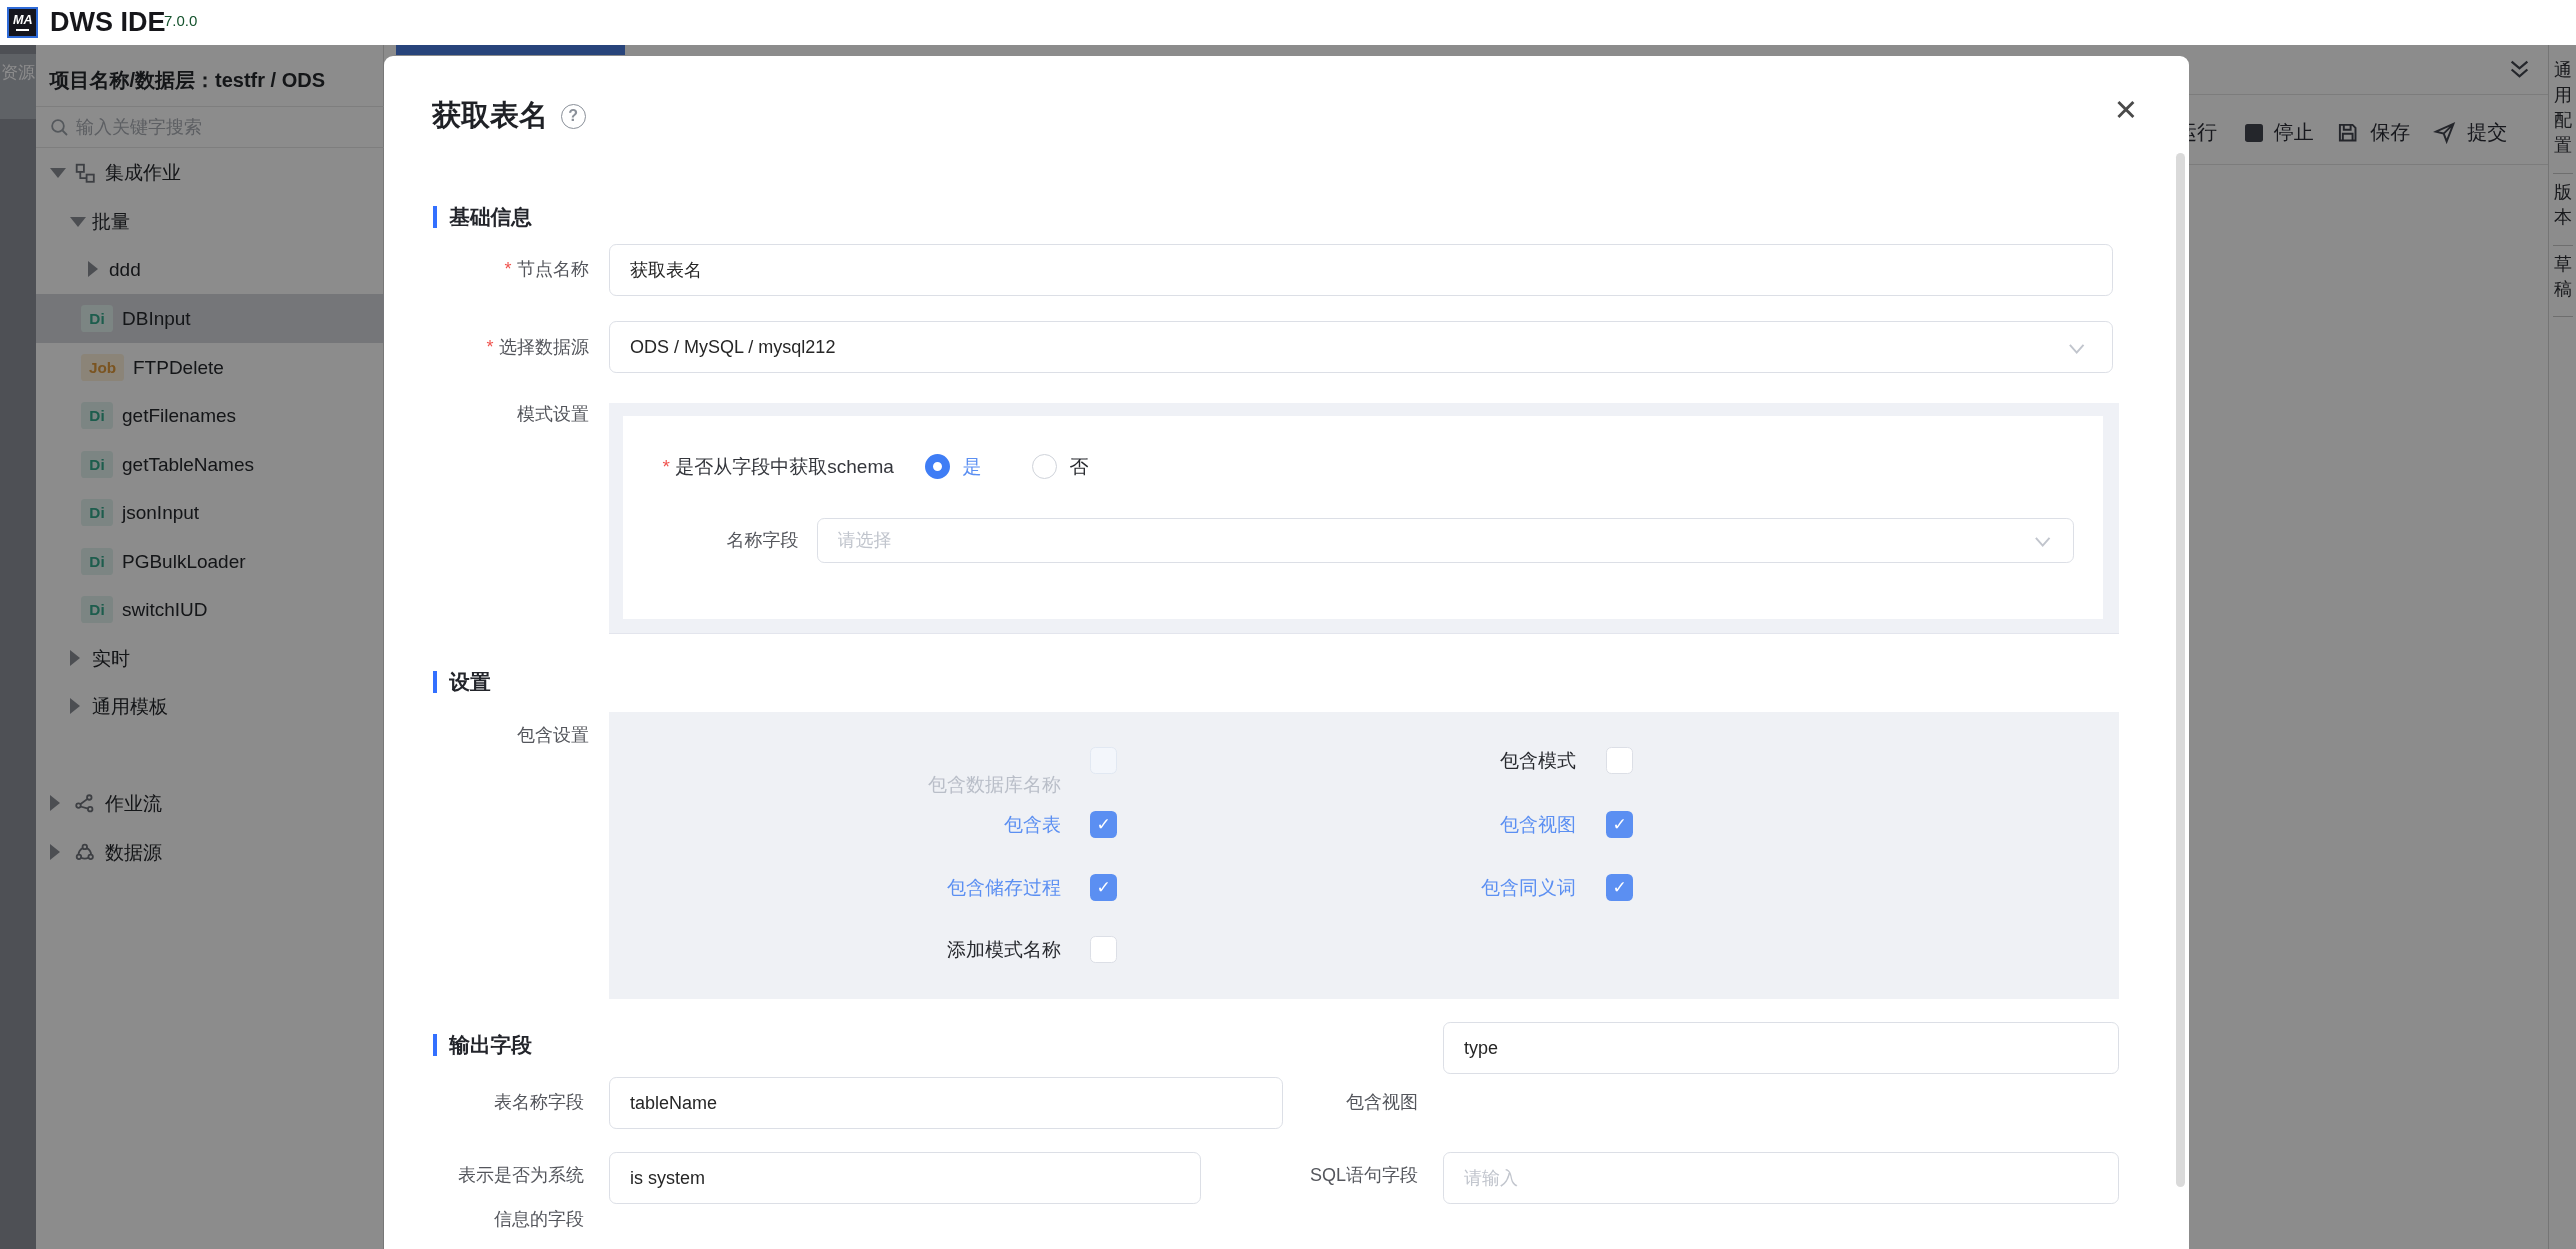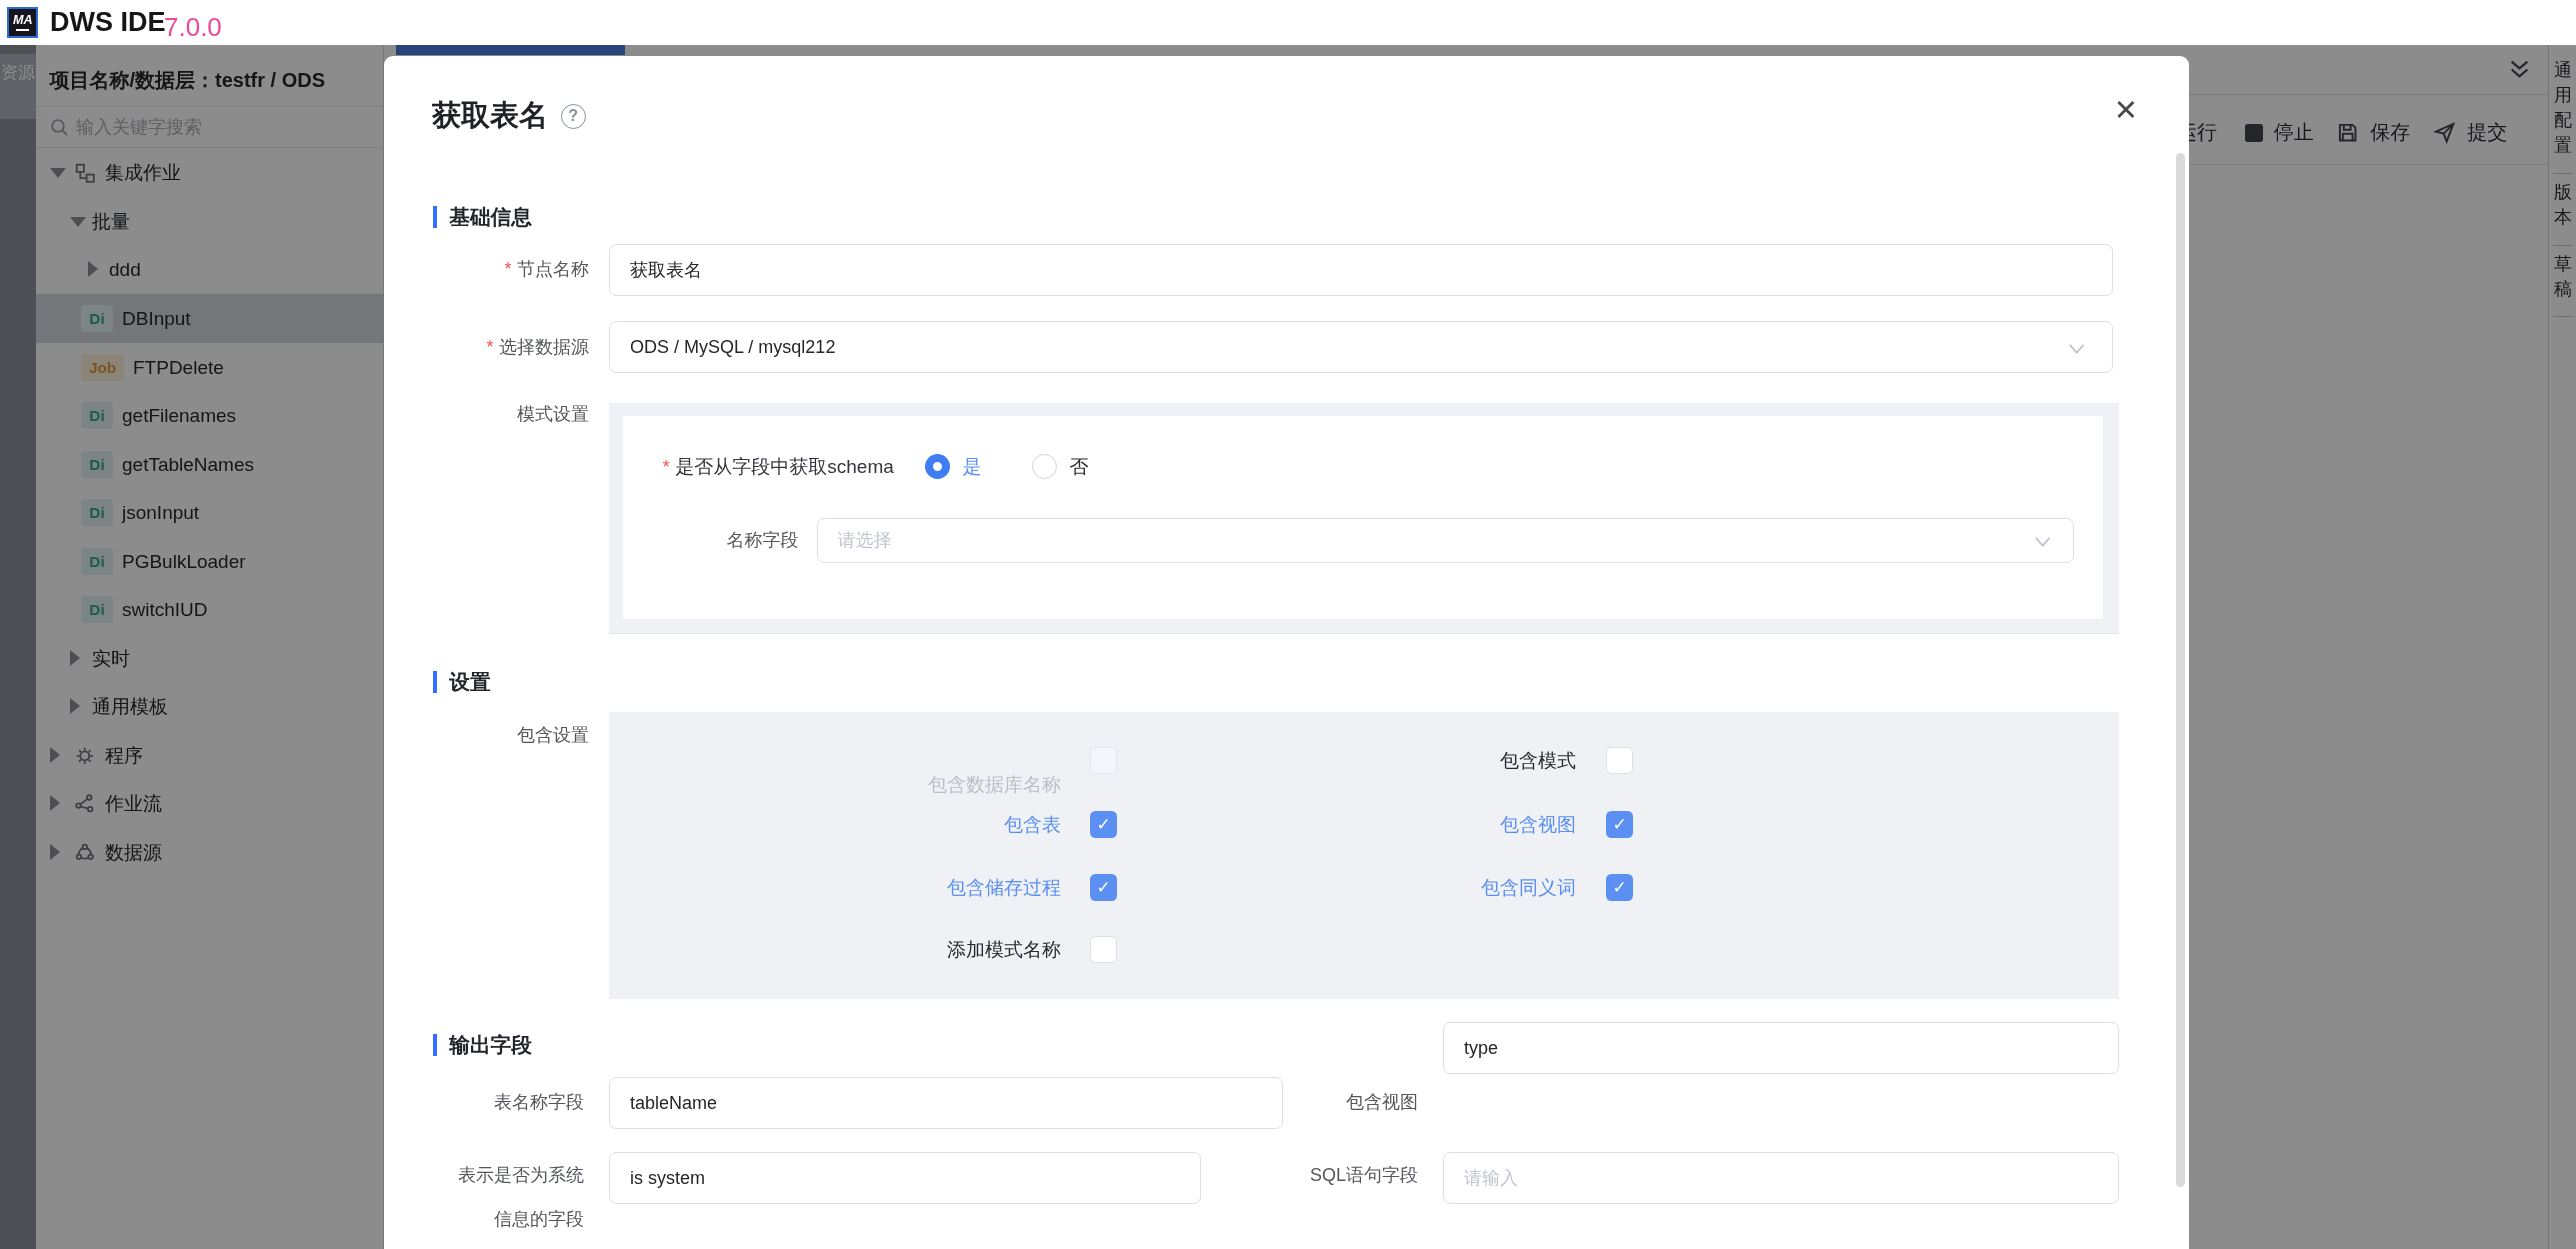--- a/index.html
+++ b/index.html
@@ -7,21 +7,21 @@
     font-family:"Liberation Sans","DejaVu Sans",sans-serif; }
   .screen { position:relative; width:2576px; height:1249px; overflow:hidden; }
 
   
   .app-header { position:absolute; left:0; top:0; width:2576px; height:45px; background:#fff; z-index:10; }
   .logo-box { position:absolute; left:7.2px; top:7.2px; width:31px; height:31px; background:#15151d;
     border:2.7px solid #2f6bd8; color:#fff; font-size:12.6px; font-weight:700; font-style:italic;
     display:flex; flex-direction:column; align-items:center; justify-content:center; line-height:12.6px; }
   .logo-bar { width:12.6px; height:2.7px; background:#fff; margin-top:1.8px; }
   .app-title { position:absolute; left:50px; top:7.2px; font-size:27px; font-weight:700; color:#16161a; }
-  .app-version { position:absolute; left:164px; top:11.7px; font-size:26px; color:#ec4899; }
+  .app-version { position:absolute; left:164px; top:11.7px; font-size:15px; color:#14532d; }
 
   
   .activity-bar { position:absolute; left:0; top:45px; width:36px; height:1204px; background:#8f939c; }
   .activity-tab { position:absolute; left:0; top:9px; width:36px; height:65px; background:#aeb2bb;
     color:#fff; font-size:17px; text-align:center; padding-top:7.2px; line-height:23.4px; }
 
   
   .sidebar { position:absolute; left:36px; top:45px; width:348px; height:1204px; background:#fff;
     border-right:0.9px solid #d9d9d9; }
   .side-project { position:absolute; left:13.5px; top:21.6px; font-size:20px; font-weight:700; color:#26282d; }
@@ -180,29 +180,20 @@
       <span class="tlabel" style="left:86px">switchIUD</span>
     </div>
     <div class="trow" style="top:589px">
       <span class="caret-r" style="left:34px"></span>
       <span class="tlabel" style="left:56px">实时</span>
     </div>
     <div class="trow" style="top:637px">
       <span class="caret-r" style="left:34px"></span>
       <span class="tlabel" style="left:56px">通用模板</span>
     </div>
-    <div class="trow" style="top:686px">
-      <span class="caret-r" style="left:14.4px"></span>
-      <span class="ticon" style="left:38px">
-        <svg width="21.6" height="21.6" viewBox="0 0 24 24" fill="none" stroke="#6f737b" stroke-width="2">
-            <circle cx="12" cy="12" r="5"></circle>
-            <path d="M12 3v3M12 18v3M3 12h3M18 12h3M5.6 5.6l2.1 2.1M16.3 16.3l2.1 2.1M18.4 5.6l-2.1 2.1M7.7 16.3l-2.1 2.1"></path>
-          </svg></span>
-      <span class="tlabel" style="left:69px">程序</span>
-    </div>
     <div class="trow" style="top:734px">
       <span class="caret-r" style="left:14.4px"></span>
       <span class="ticon" style="left:38px">
         <svg width="21.6" height="21.6" viewBox="0 0 24 24" fill="none" stroke="#6f737b" stroke-width="2">
             <circle cx="5" cy="14" r="2.5"></circle>
             <circle cx="17" cy="5" r="2.5"></circle>
             <circle cx="18" cy="18" r="2.5"></circle>
             <path d="M7 12.5 L15 6.5 M7.3 15 L15.6 17.4"></path>
           </svg></span>
       <span class="tlabel" style="left:69px">作业流</span>

